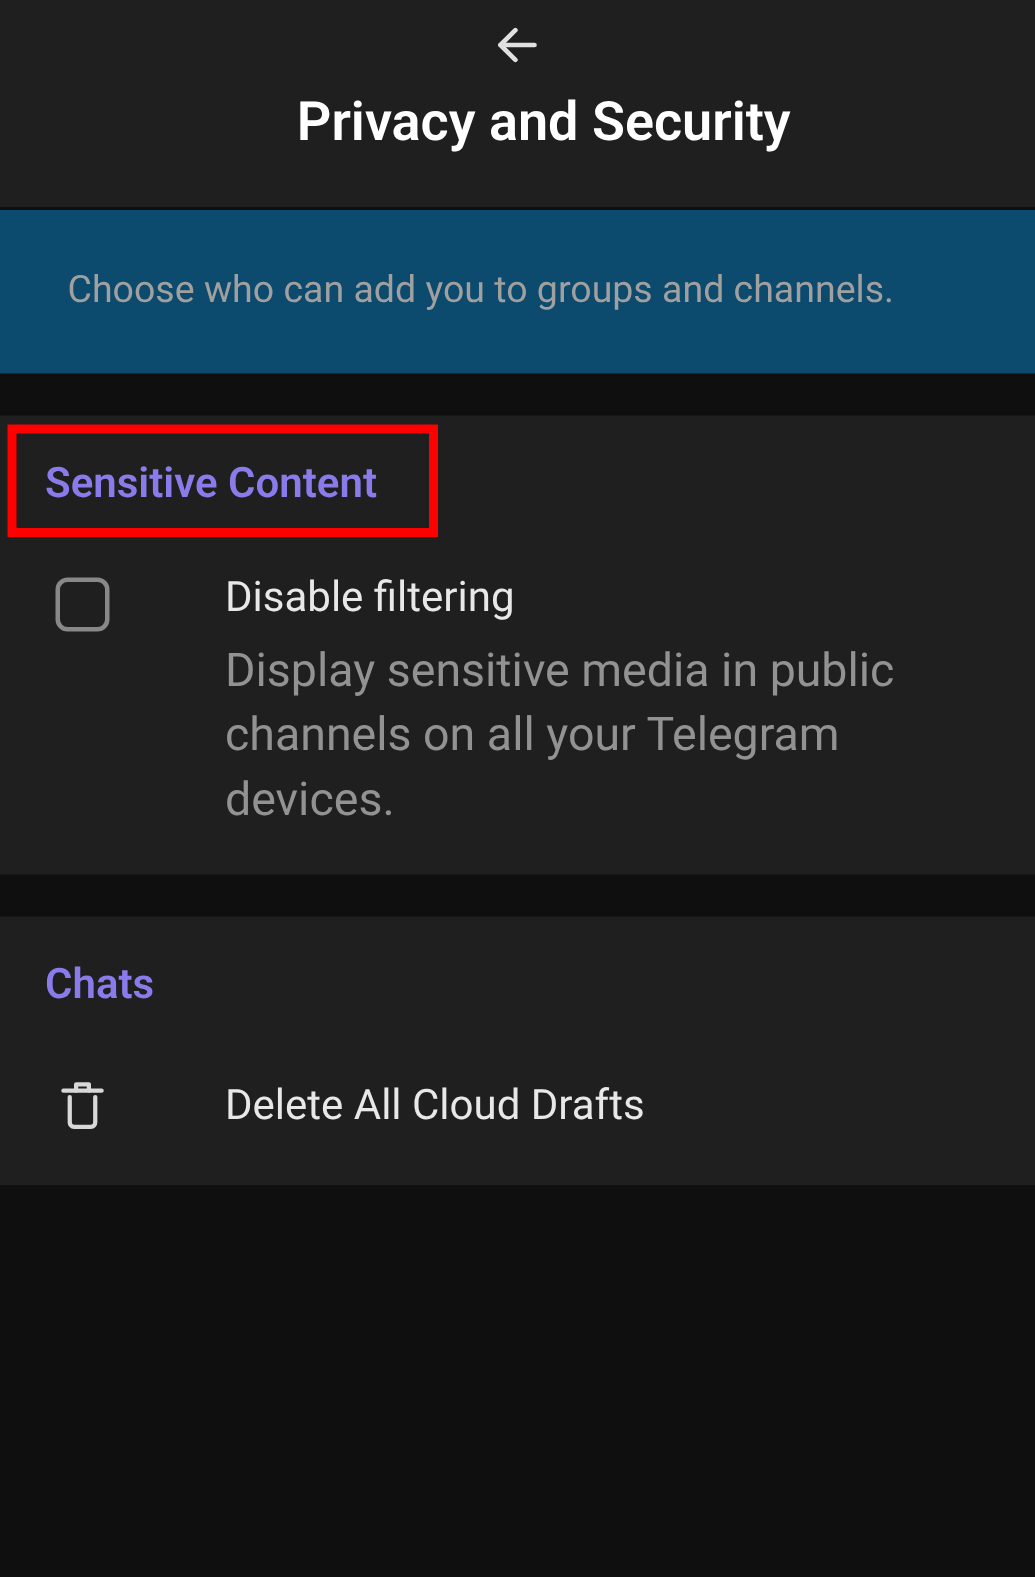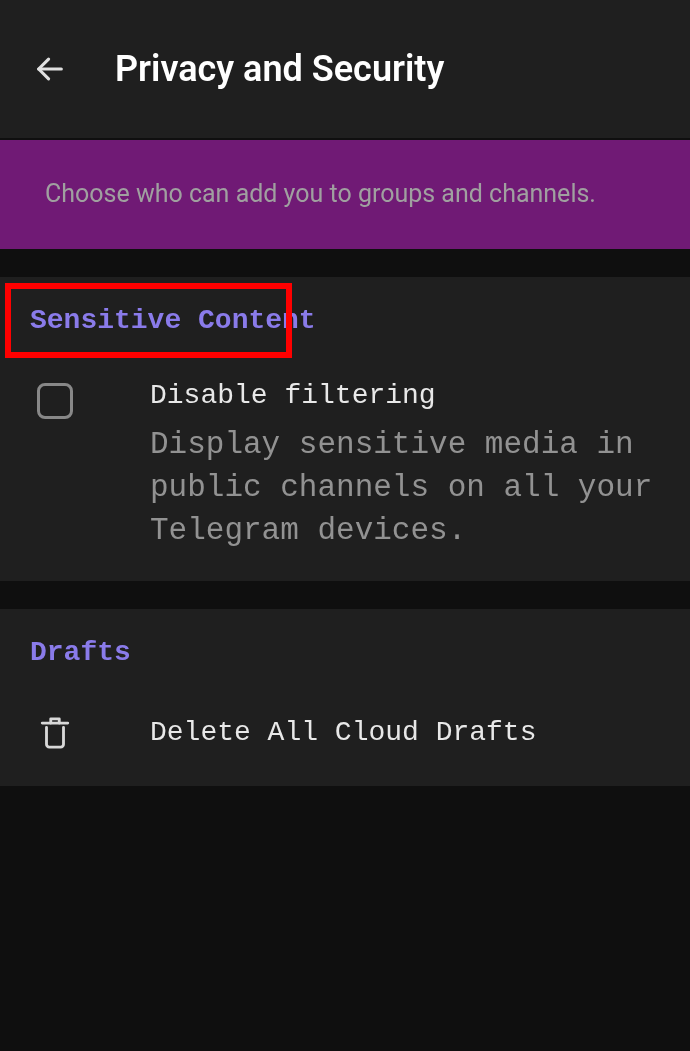--- a/index.html
+++ b/index.html
@@ -14,49 +14,49 @@
       font-family: -apple-system, BlinkMacSystemFont, "Segoe UI", Roboto, sans-serif;
       overflow: hidden;
     }
     .header {
       height: 140px;
       background: #1f1f1f;
       display: flex;
       align-items: center;
       padding: 0 20px;
       border-bottom: 2px solid #0f0f0f;
+      flex-direction: column;
     }
     .back-btn {
       width: 60px;
       height: 60px;
       display: flex;
       align-items: center;
       justify-content: center;
       cursor: pointer;
     }
     .header-title {
       color: #ffffff;
       font-size: 36px;
       font-weight: 600;
       margin-left: 35px;
     }
     .info-row {
-      background: #701a75;
+      background: #0c4a6e;
       padding: 38px 45px;
     }
     .info-text {
       color: #a0a0a0;
       font-size: 25px;
       line-height: 1.3;
     }
     .section {
       background: #1f1f1f;
       margin-top: 28px;
       padding: 28px 18px 28px 30px;
-      font-family: Liberation Mono, monospace;
     }
     .section-header {
       color: #8a7bea;
       font-size: 28px;
       font-weight: 600;
       padding: 0 0 30px 0;
     }
     .highlighted {
       display: inline-block;
       position: relative;
@@ -140,21 +140,21 @@
       <div class="checkbox-shape"></div>
     </div>
     <div class="row-content">
       <div class="row-title">Disable filtering</div>
       <div class="row-subtitle">Display sensitive media in public channels on all your Telegram devices.</div>
     </div>
   </div>
 </div>
 
 <div class="section">
-  <div class="section-header">Drafts</div>
+  <div class="section-header">Chats</div>
   <div class="row single-row">
     <div class="row-icon">
       <svg width="34" height="38" viewBox="0 0 24 26" fill="none" stroke="#d8d8d8" stroke-width="2" stroke-linecap="round" stroke-linejoin="round">
         <line x1="3" y1="6" x2="21" y2="6"></line>
         <path d="M9 6 V3 h6 v3"></path>
         <path d="M6 9 v12 a2 2 0 0 0 2 2 h8 a2 2 0 0 0 2 -2 V9"></path>
       </svg>
     </div>
     <div class="row-content">
       <div class="row-title">Delete All Cloud Drafts</div>

